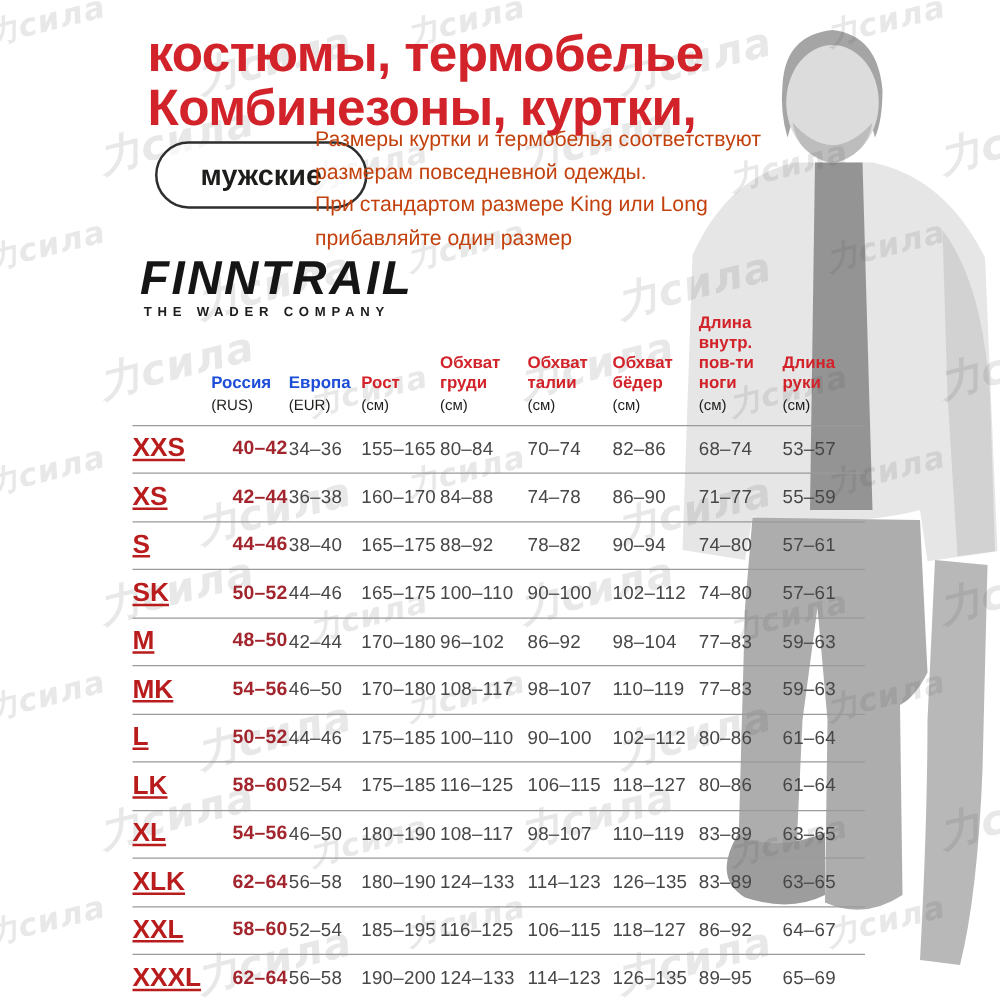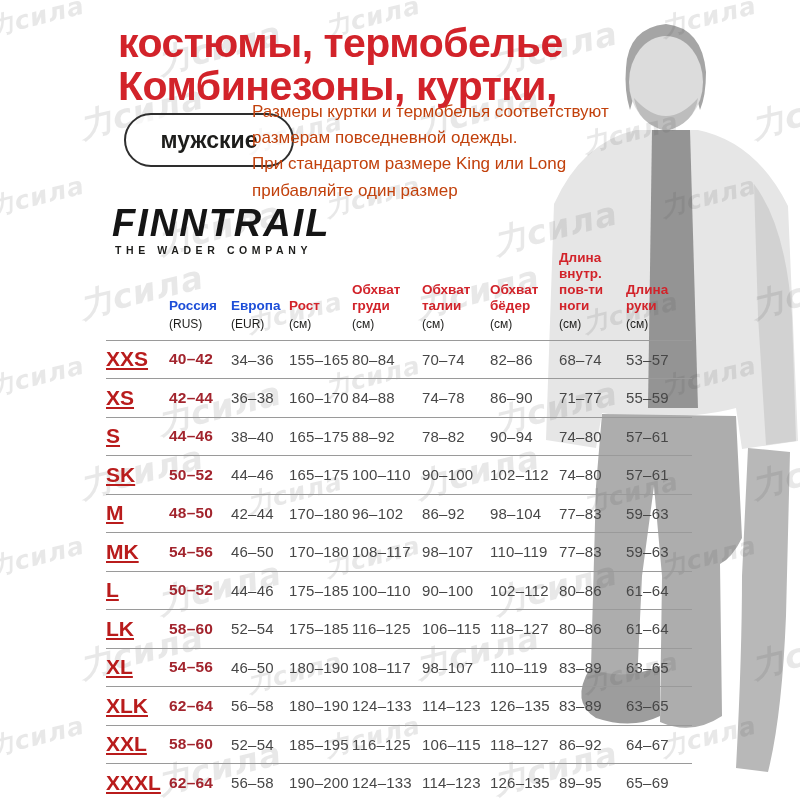--- a/index.html
+++ b/index.html
@@ -54,21 +54,21 @@
   .thead{align-items:end;padding-bottom:9px;}
   .th .lbl{
     font-weight:700;font-size:13.5px;line-height:1.18;
     white-space:pre-line;color:#1d4ed8;
   }
   .th.red .lbl{color:#d2232a;}
   .th .sub{font-size:12px;font-weight:400;color:#1d1d1b;margin-top:3px;}
   .tr{border-top:1px solid #9a9a9a;height:37.5px;align-items:center;}
   .td{font-size:15px;color:#474747;letter-spacing:.2px;}
   .td-size{font-weight:800;font-size:21px;color:#b91c1c;letter-spacing:0;text-decoration:underline;}
-  .td-rus{font-weight:700;color:#a2242d;font-size:15.5px;}
+  .td-rus{font-weight:700;color:#a2242d;font-size:15.5px;margin-left:17px;}
 </style>
 </head>
 <body>
 
 <svg class="model" viewBox="0 0 260 760" aria-hidden="true">
 
   <path d="M86 52 Q88 12 126 8 Q162 12 166 56 Q166 80 160 94 L152 64 Q124 48 98 66 L90 94 Q84 74 86 52 Z" fill="#a5a5a5"></path>
 
   <ellipse cx="126" cy="66" rx="37" ry="46" fill="#dcdcdc"></ellipse>
 

